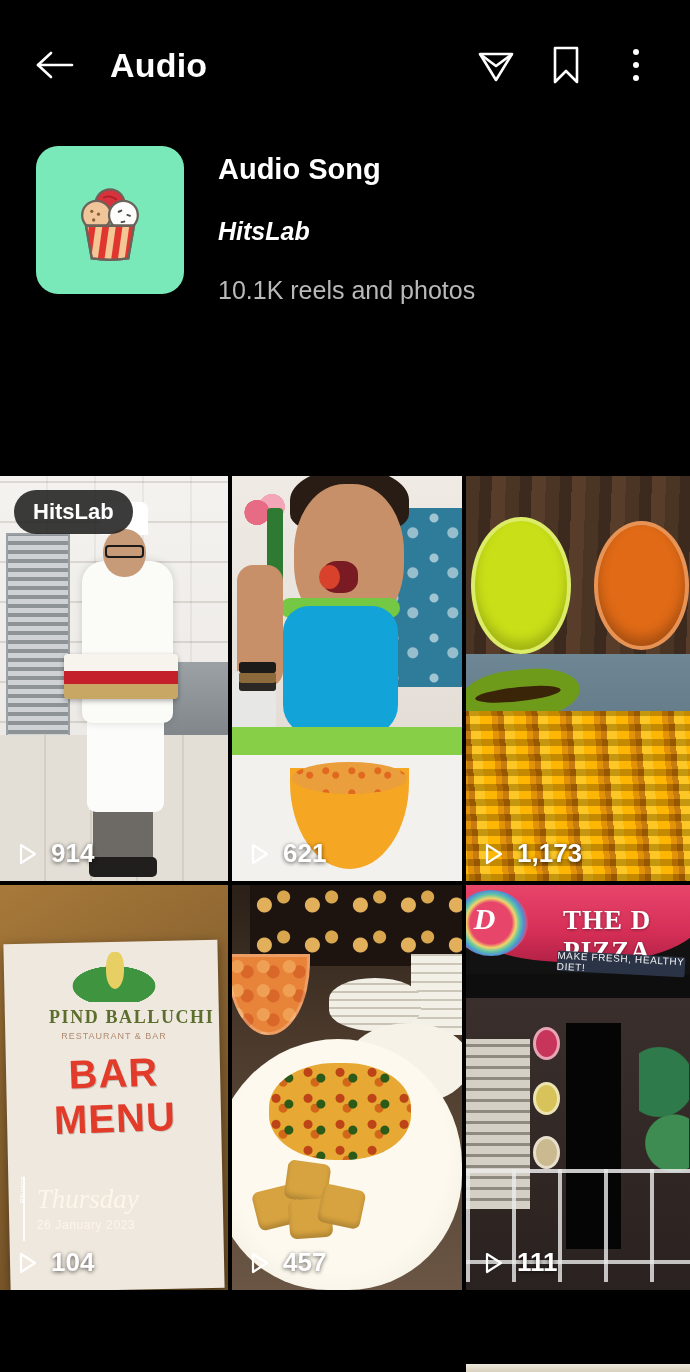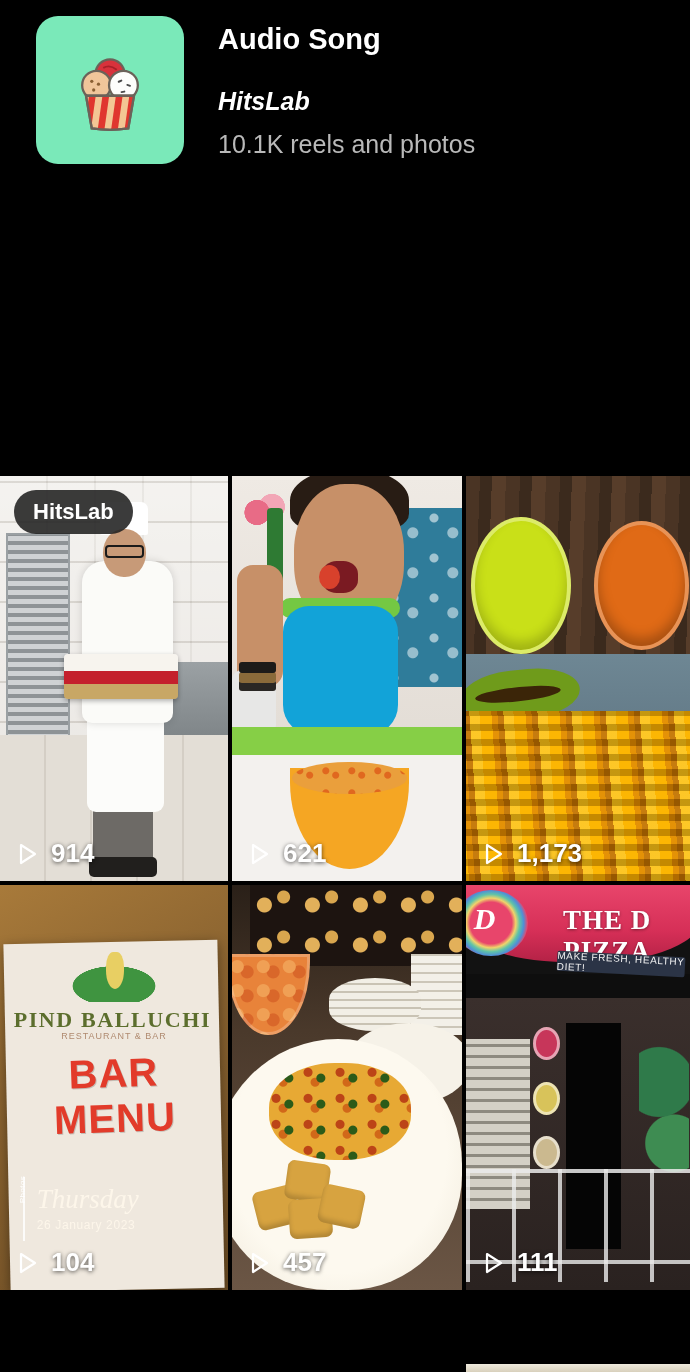--- a/index.html
+++ b/index.html
@@ -29,21 +29,21 @@
 
   
   .audio-info { display:flex; padding:16px 36px 0 36px; }
   .art {
     width:148px; height:148px; border-radius:22px; background:#7ae9b9;
     flex:none; display:flex; align-items:center; justify-content:center;
   }
   .meta { margin-left:34px; display:flex; flex-direction:column; justify-content:flex-start; padding-top:8px; }
   .song-title { color:#fff; font-size:29px; font-weight:bold; line-height:1.1; }
   .artist { color:#fff; font-size:25px; font-weight:bold; margin-top:32px; line-height:1.1;font-style:italic; }
-  .usage { color:#b9b9b9; font-size:25px; margin-top:16px; line-height:1.1; }
+  .usage { color:#b9b9b9; font-size:25px; margin-top:32px; line-height:1.1; }
 
   
   .use-audio-wrap { padding:22px 42px 0 42px; }
   .use-audio-btn {
     width:100%; height:66px; border:none; border-radius:12px;
     background:#0a8cf0; color:#fff; font-size:26px; font-weight:600;
     font-family:"Liberation Sans", sans-serif; cursor:pointer;
     display:flex; align-items:center; justify-content:center;
   }
 
@@ -179,22 +179,22 @@
   
   .p-menu { background:#9a7135; }
   .p-menu .tablewood { position:absolute; inset:0;
     background:linear-gradient(150deg,#a87a3a 0%,#8a6330 40%,#6e4e25 100%); }
   .p-menu .paper { position:absolute; left:3%; top:14%; width:94%; height:86%;
     background:#efe8de; transform:rotate(-1.2deg); box-shadow:0 3px 12px rgba(0,0,0,.4); }
   .p-menu .logo { position:absolute; left:28%; top:19%; width:44%; height:10%;
     background:radial-gradient(ellipse at 50% 60%, #3f9440 58%, transparent 59%); }
   .p-menu .logo::after { content:""; position:absolute; left:42%; top:-24%; width:18%; height:92%;
     background:#e8cf63; border-radius:40% 40% 50% 50%; }
-  .p-menu .brand { position:absolute; left:6%; top:30%; width:88%; text-align:left;
-    color:#5c6e2d; font-size:22px; font-weight:bold; letter-spacing:1.6px;
+  .p-menu .brand { position:absolute; left:6%; top:30%; width:88%; text-align:right;
+    color:#5c6e2d; font-size:18px; font-weight:bold; letter-spacing:1.6px;
     font-family:"Liberation Serif", serif; }
   .p-menu .sub { position:absolute; left:6%; top:36%; width:88%; text-align:center;
     color:#9a6a4a; font-size:9px; letter-spacing:1px; opacity:.75; }
   .p-menu .barmenu { position:absolute; left:3%; top:41%; width:94%; text-align:center;
     color:#e23b2a; font-size:40px; font-weight:bold; letter-spacing:1px;
     transform:rotate(-2deg); font-family:"Liberation Sans", sans-serif;
     text-shadow:1px 1px 0 rgba(0,0,0,.18); }
   .p-menu .stamp { position:absolute; left:10%; top:72%; width:66%; height:16%;
     border-left:2px solid rgba(255,255,255,.8); padding-left:12px;
     display:flex; flex-direction:column; justify-content:center; }
@@ -284,20 +284,51 @@
     display:grid; grid-template-columns:228px 230px 228px; gap:4px; }
   .row3 .s { background:#000; }
   .row3 .s3 { background:linear-gradient(180deg,#efeade,#d8d0bc); }
   .row3 .s3::after { content:""; position:absolute; }
 </style>
 </head>
 <body>
 
 <div class="screen">
 
+  <div class="header">
+    <div class="back-btn">
+      <svg width="40" height="34" viewBox="0 0 40 34">
+        <path d="M17 5 L4 17 L17 29" fill="none" stroke="#fff" stroke-width="2.6" stroke-linecap="round" stroke-linejoin="round"></path>
+        <path d="M4 17 L38 17" fill="none" stroke="#fff" stroke-width="2.6" stroke-linecap="round"></path>
+      </svg>
+    </div>
+    <div class="page-title">Audio</div>
+    <div class="header-spacer"></div>
+
+    <div class="hdr-icon share">
+      <svg width="42" height="42" viewBox="0 0 42 42">
+        <path d="M5 10 L37 10 L21 36 Z" fill="none" stroke="#fff" stroke-width="2.6" stroke-linejoin="round"></path>
+        <path d="M5 10 L21 22 L37 10" fill="none" stroke="#fff" stroke-width="2.6" stroke-linejoin="round"></path>
+      </svg>
+    </div>
+
+    <div class="hdr-icon save">
+      <svg width="40" height="44" viewBox="0 0 40 44">
+        <path d="M9 5 L31 5 L31 39 L20 28 L9 39 Z" fill="none" stroke="#fff" stroke-width="2.6" stroke-linejoin="round"></path>
+      </svg>
+    </div>
+
+    <div class="hdr-icon">
+      <span class="kebab">
+          <i></i>
+          <i></i>
+          <i></i>
+        </span>
+    </div>
+  </div>
 
   <div class="audio-info">
     <div class="art" style="background: rgb(122, 233, 185);">
       <svg width="96" height="96" viewBox="0 0 100 100">
 
         <circle cx="50" cy="33" r="15" fill="#d8323c" stroke="#6b6259" stroke-width="2.4"></circle>
         <path d="M43 27 q7 -4 14 2" stroke="#a82028" stroke-width="2" fill="none"></path>
 
         <circle cx="36" cy="45" r="15" fill="#f0c59a" stroke="#6b6259" stroke-width="2.4"></circle>
         <circle cx="31" cy="41" r="1.7" fill="#8a5f33"></circle>

